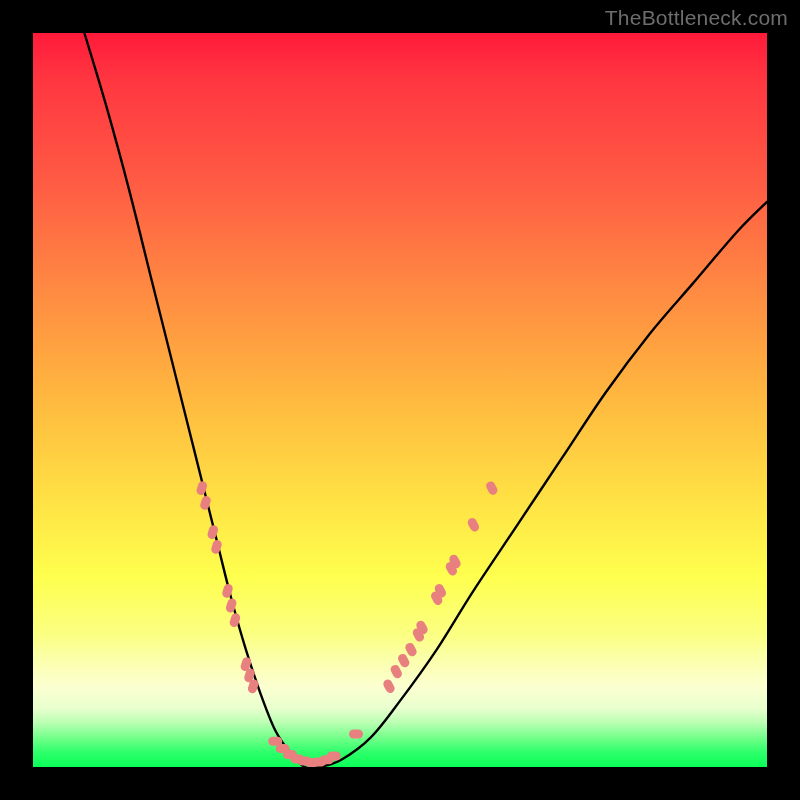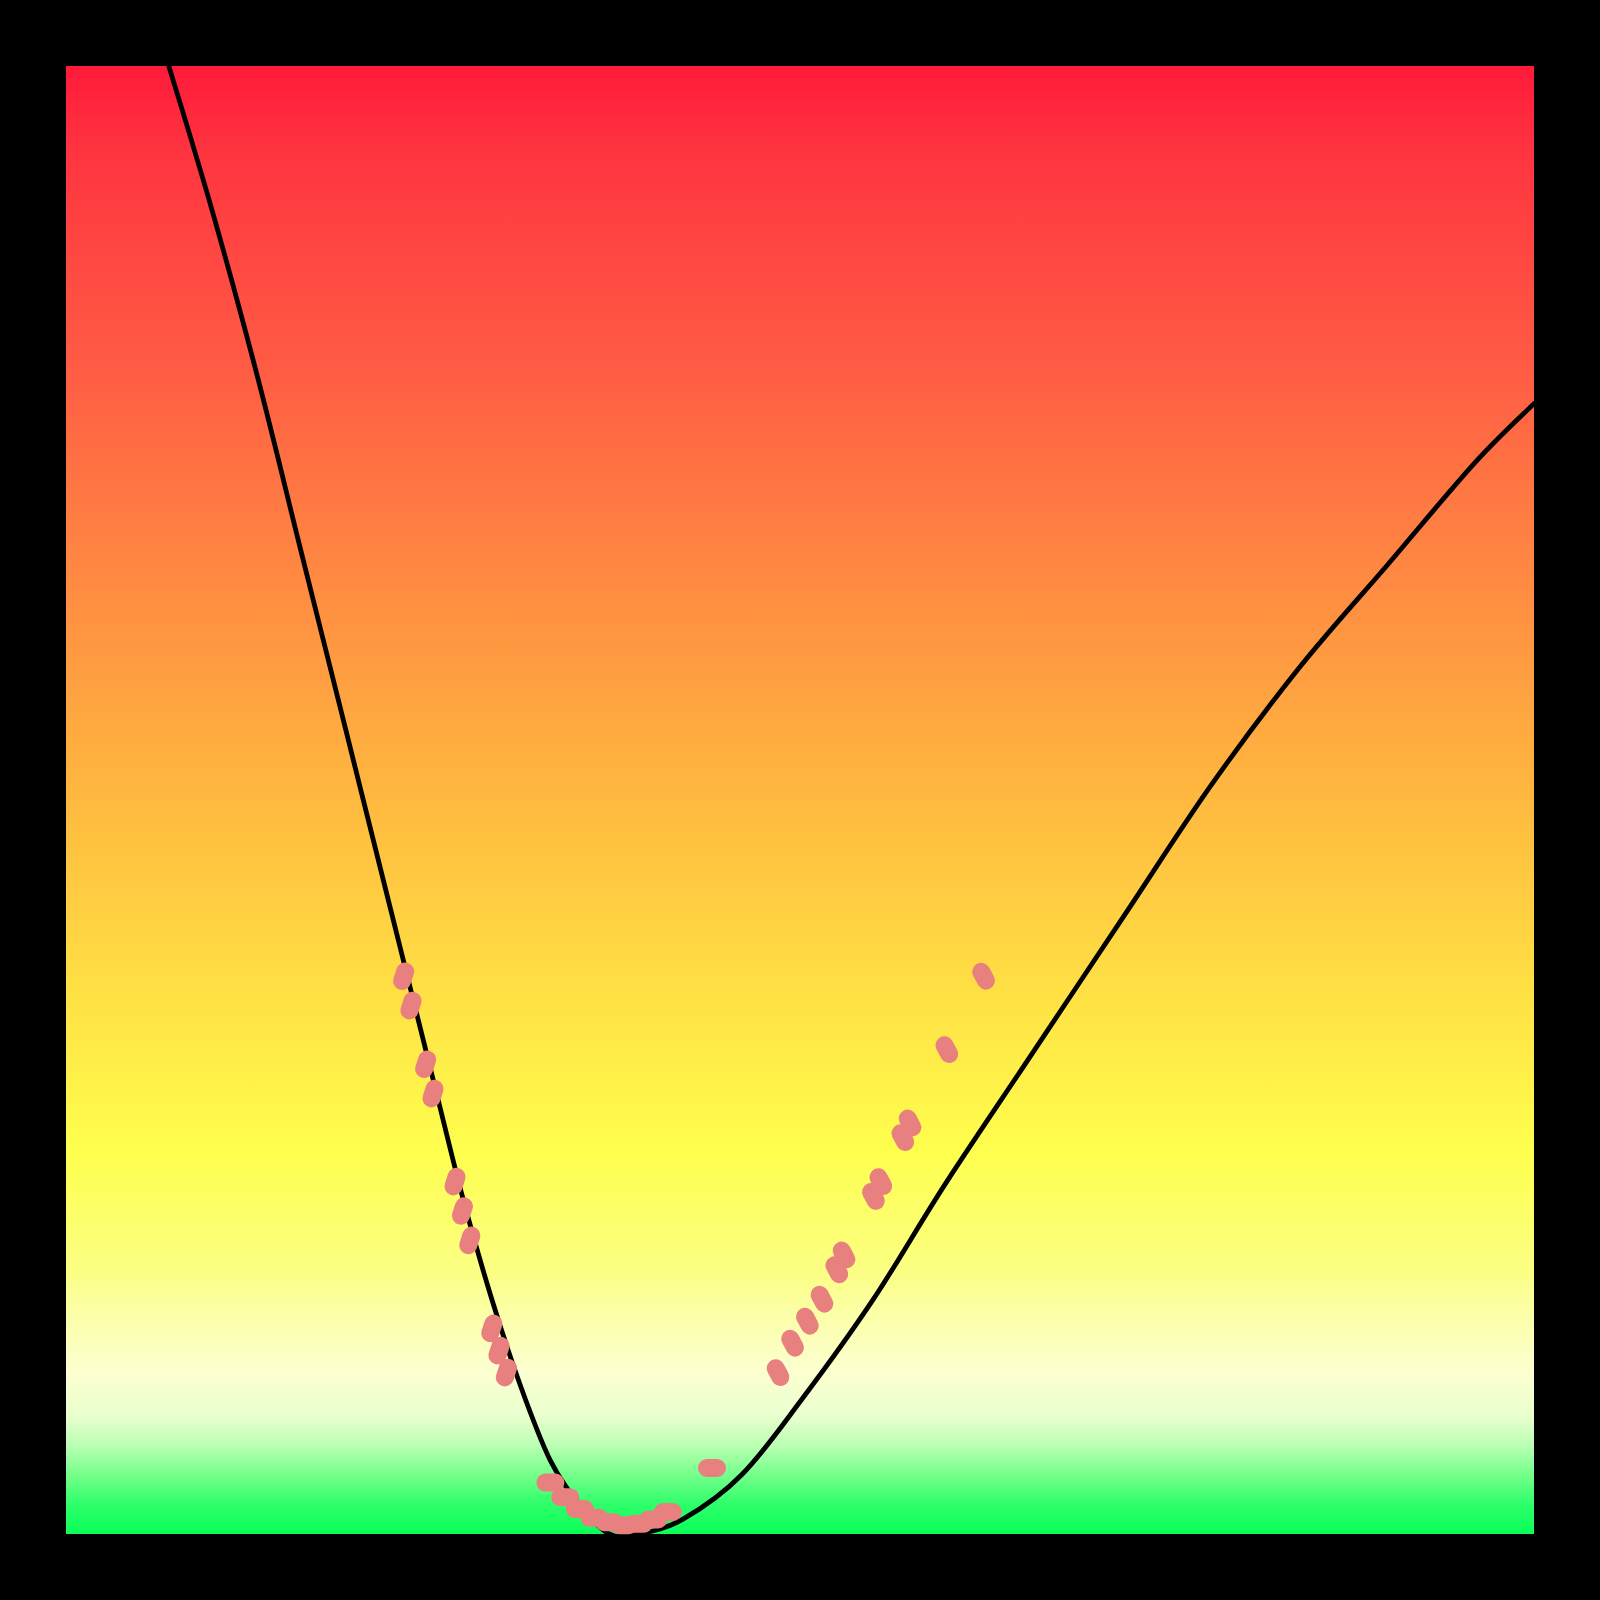--- a/index.html
+++ b/index.html
@@ -101,13 +101,14 @@
           <rect x="382.0" y="590.0" width="14" height="9" rx="4.5" ry="4.5" fill="#e98080" transform="rotate(62 389.0 594.5)"></rect>
           <rect x="396.7" y="560.7" width="14" height="9" rx="4.5" ry="4.5" fill="#e98080" transform="rotate(62 403.7 565.2)"></rect>
           <rect x="400.4" y="553.3" width="14" height="9" rx="4.5" ry="4.5" fill="#e98080" transform="rotate(62 407.4 557.8)"></rect>
           <rect x="411.4" y="531.3" width="14" height="9" rx="4.5" ry="4.5" fill="#e98080" transform="rotate(62 418.4 535.8)"></rect>
           <rect x="415.0" y="524.0" width="14" height="9" rx="4.5" ry="4.5" fill="#e98080" transform="rotate(62 422.0 528.5)"></rect>
           <rect x="433.4" y="487.3" width="14" height="9" rx="4.5" ry="4.5" fill="#e98080" transform="rotate(62 440.4 491.8)"></rect>
           <rect x="451.8" y="450.6" width="14" height="9" rx="4.5" ry="4.5" fill="#e98080" transform="rotate(62 458.8 455.1)"></rect>
         </g>
     </svg>
   </div>
+  <div class="watermark">TheBottleneck.com</div>
 </div>
 
 </body></html>

